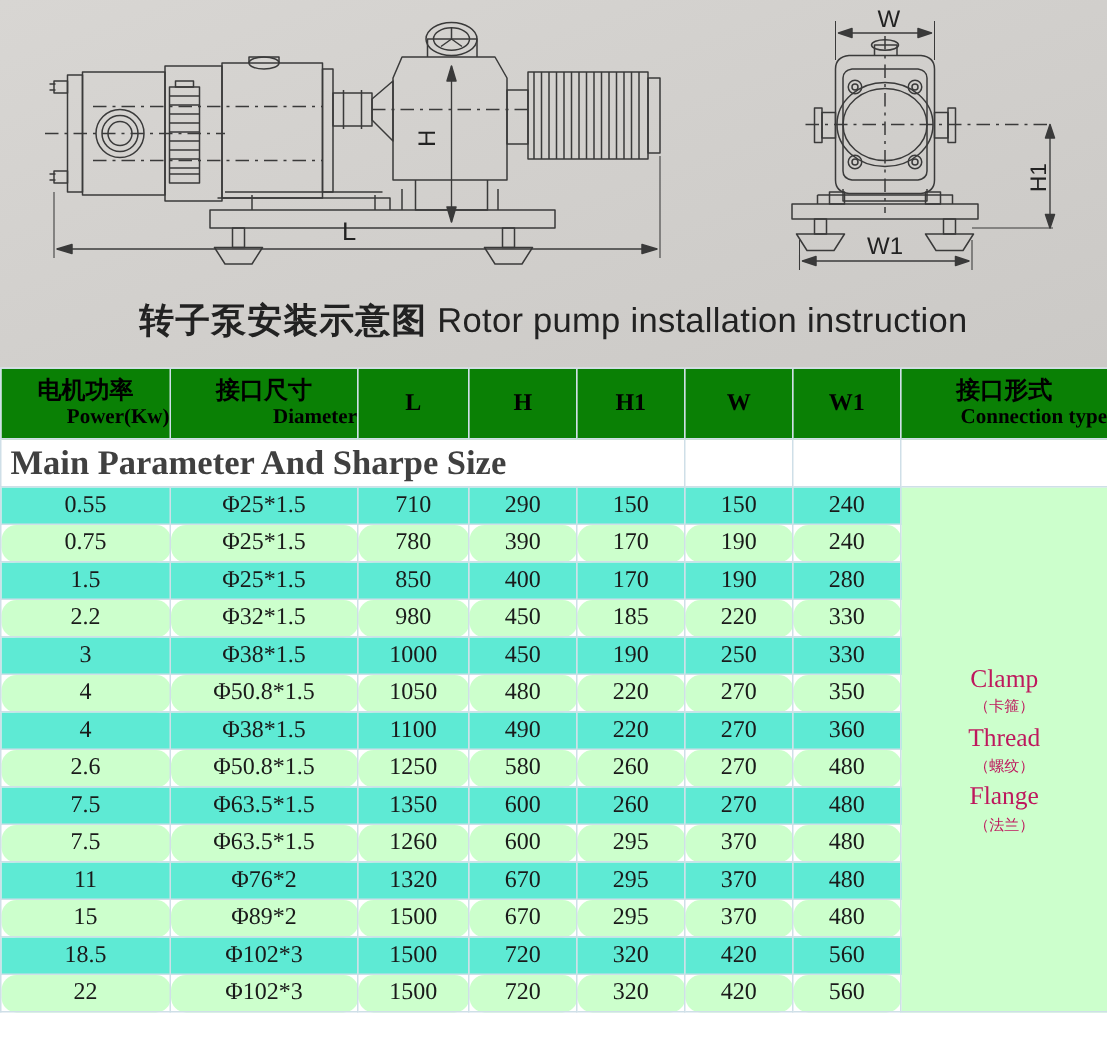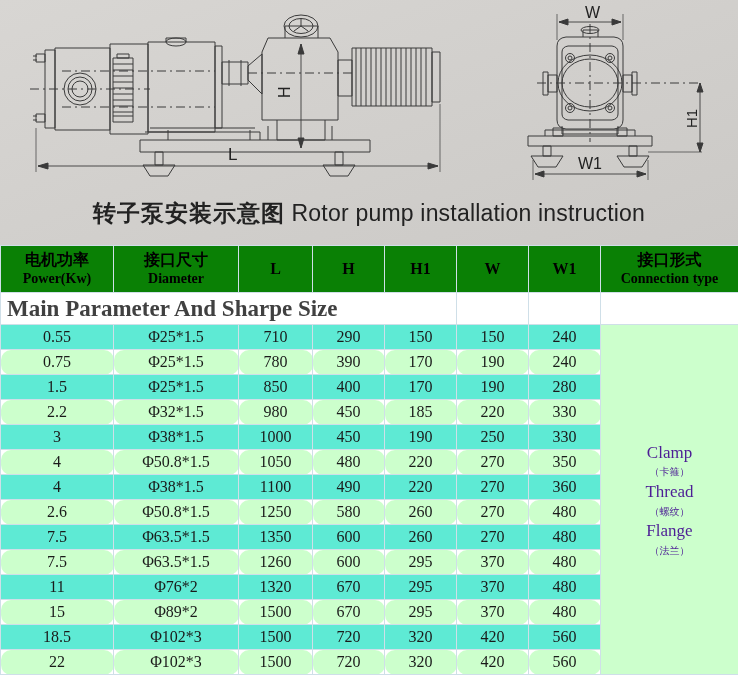--- a/index.html
+++ b/index.html
@@ -87,39 +87,40 @@
   }
   thead th .cn-line {
     display: block;
     font-size: 16px;
     font-family: "DejaVu Sans", "Liberation Sans", sans-serif;
   }
   thead th .en-line {
     display: block;
     font-size: 14px;
     font-family: "Liberation Serif", "DejaVu Serif", serif;
+    text-align: right;
   }
   thead th .single {
     display: block;
     font-size: 16px;
     font-family: "Liberation Serif", "DejaVu Serif", serif;
   }
   tbody td {
     height: 24px;
     font-size: 16px;
     color: #1a1a1a;
     font-family: "Liberation Serif", "DejaVu Serif", serif;
   }
   tr.odd td { background: #5eead4; }
   tr.even td { background: #ccffcc; border-radius: 10px; }
   td.conn-cell {
     background: #ccffcc !important;
     font-size: 17px;
     line-height: 1.45;
-    color: #4c1d95;
+    color: #be185d;
     margin-left: 36px;
   }
   td.conn-cell .conn-line { display: block; }
   td.conn-cell .conn-cn {
     display: block;
     font-family: Liberation Sans, sans-serif;
     font-size: 10px;
   }
 </style>
 </head>

